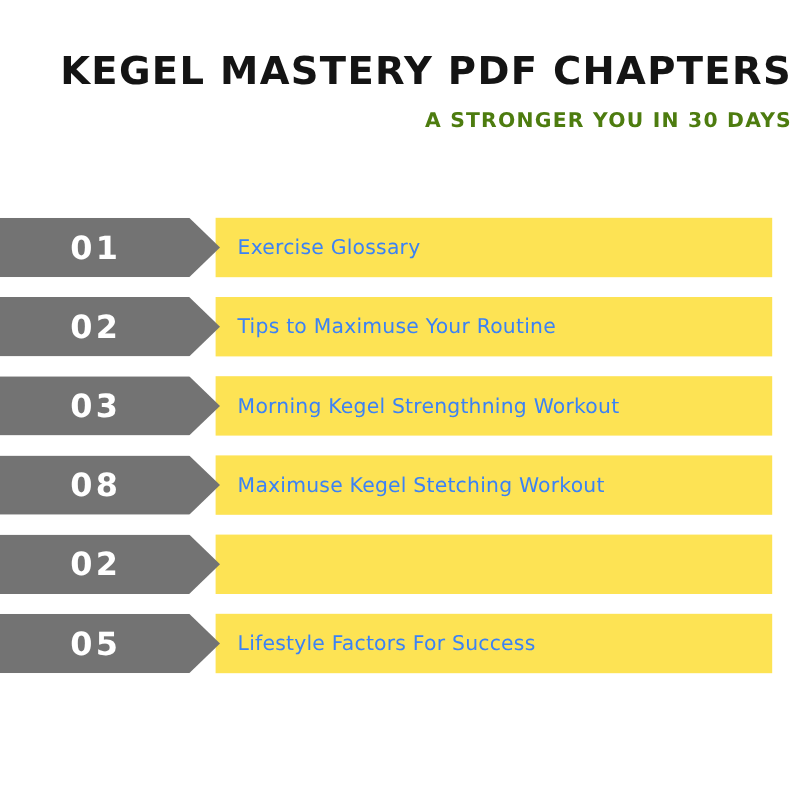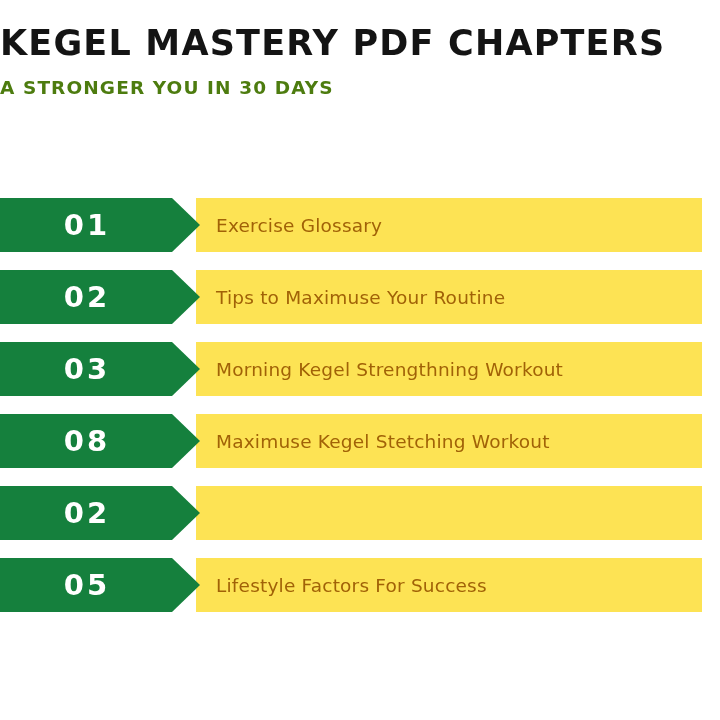--- a/index.html
+++ b/index.html
@@ -14,22 +14,23 @@
     overflow: hidden;
   }
   .poster {
     position: relative;
     width: 720px;
     height: 720px;
     background: #ffffff;
     box-sizing: border-box;
   }
   .header {
-    text-align: left;
-    padding-top: 24px;
+    text-align: right;
+    padding-top: 46px;
+    margin-left: 21px;
   }
   .title {
     font-family: "DejaVu Sans", sans-serif;
     font-size: 35px;
     font-weight: bold;
     letter-spacing: 1.2px;
     color: #141414;
     text-transform: uppercase;
     line-height: 1.1;
     margin: 0;
@@ -64,21 +65,21 @@
     height: 54px;
     background: #fde354;
   }
   
   .num-block {
     position: absolute;
     left: 0;
     top: 0;
     width: 200px;
     height: 54px;
-    background: #15803d;
+    background: #737373;
     clip-path: polygon(0 0, 172px 0, 200px 50%, 172px 100%, 0 100%);
     display: flex;
     align-items: center;
     justify-content: center;
     box-sizing: border-box;
     padding-right: 26px;
   }
   .num-text {
     font-family: "DejaVu Sans", sans-serif;
     font-size: 29px;
@@ -88,21 +89,21 @@
   }
   .chapter-label {
     position: absolute;
     left: 216px;
     top: 0;
     height: 54px;
     display: flex;
     align-items: center;
     font-family: "DejaVu Sans", sans-serif;
     font-size: 18.5px;
-    color: #a16207;
+    color: #3b82f6;
     letter-spacing: 0.2px;
     white-space: nowrap;
   }
 </style>
 </head>
 <body>
 
 <div class="poster">
 
   <div class="header">

